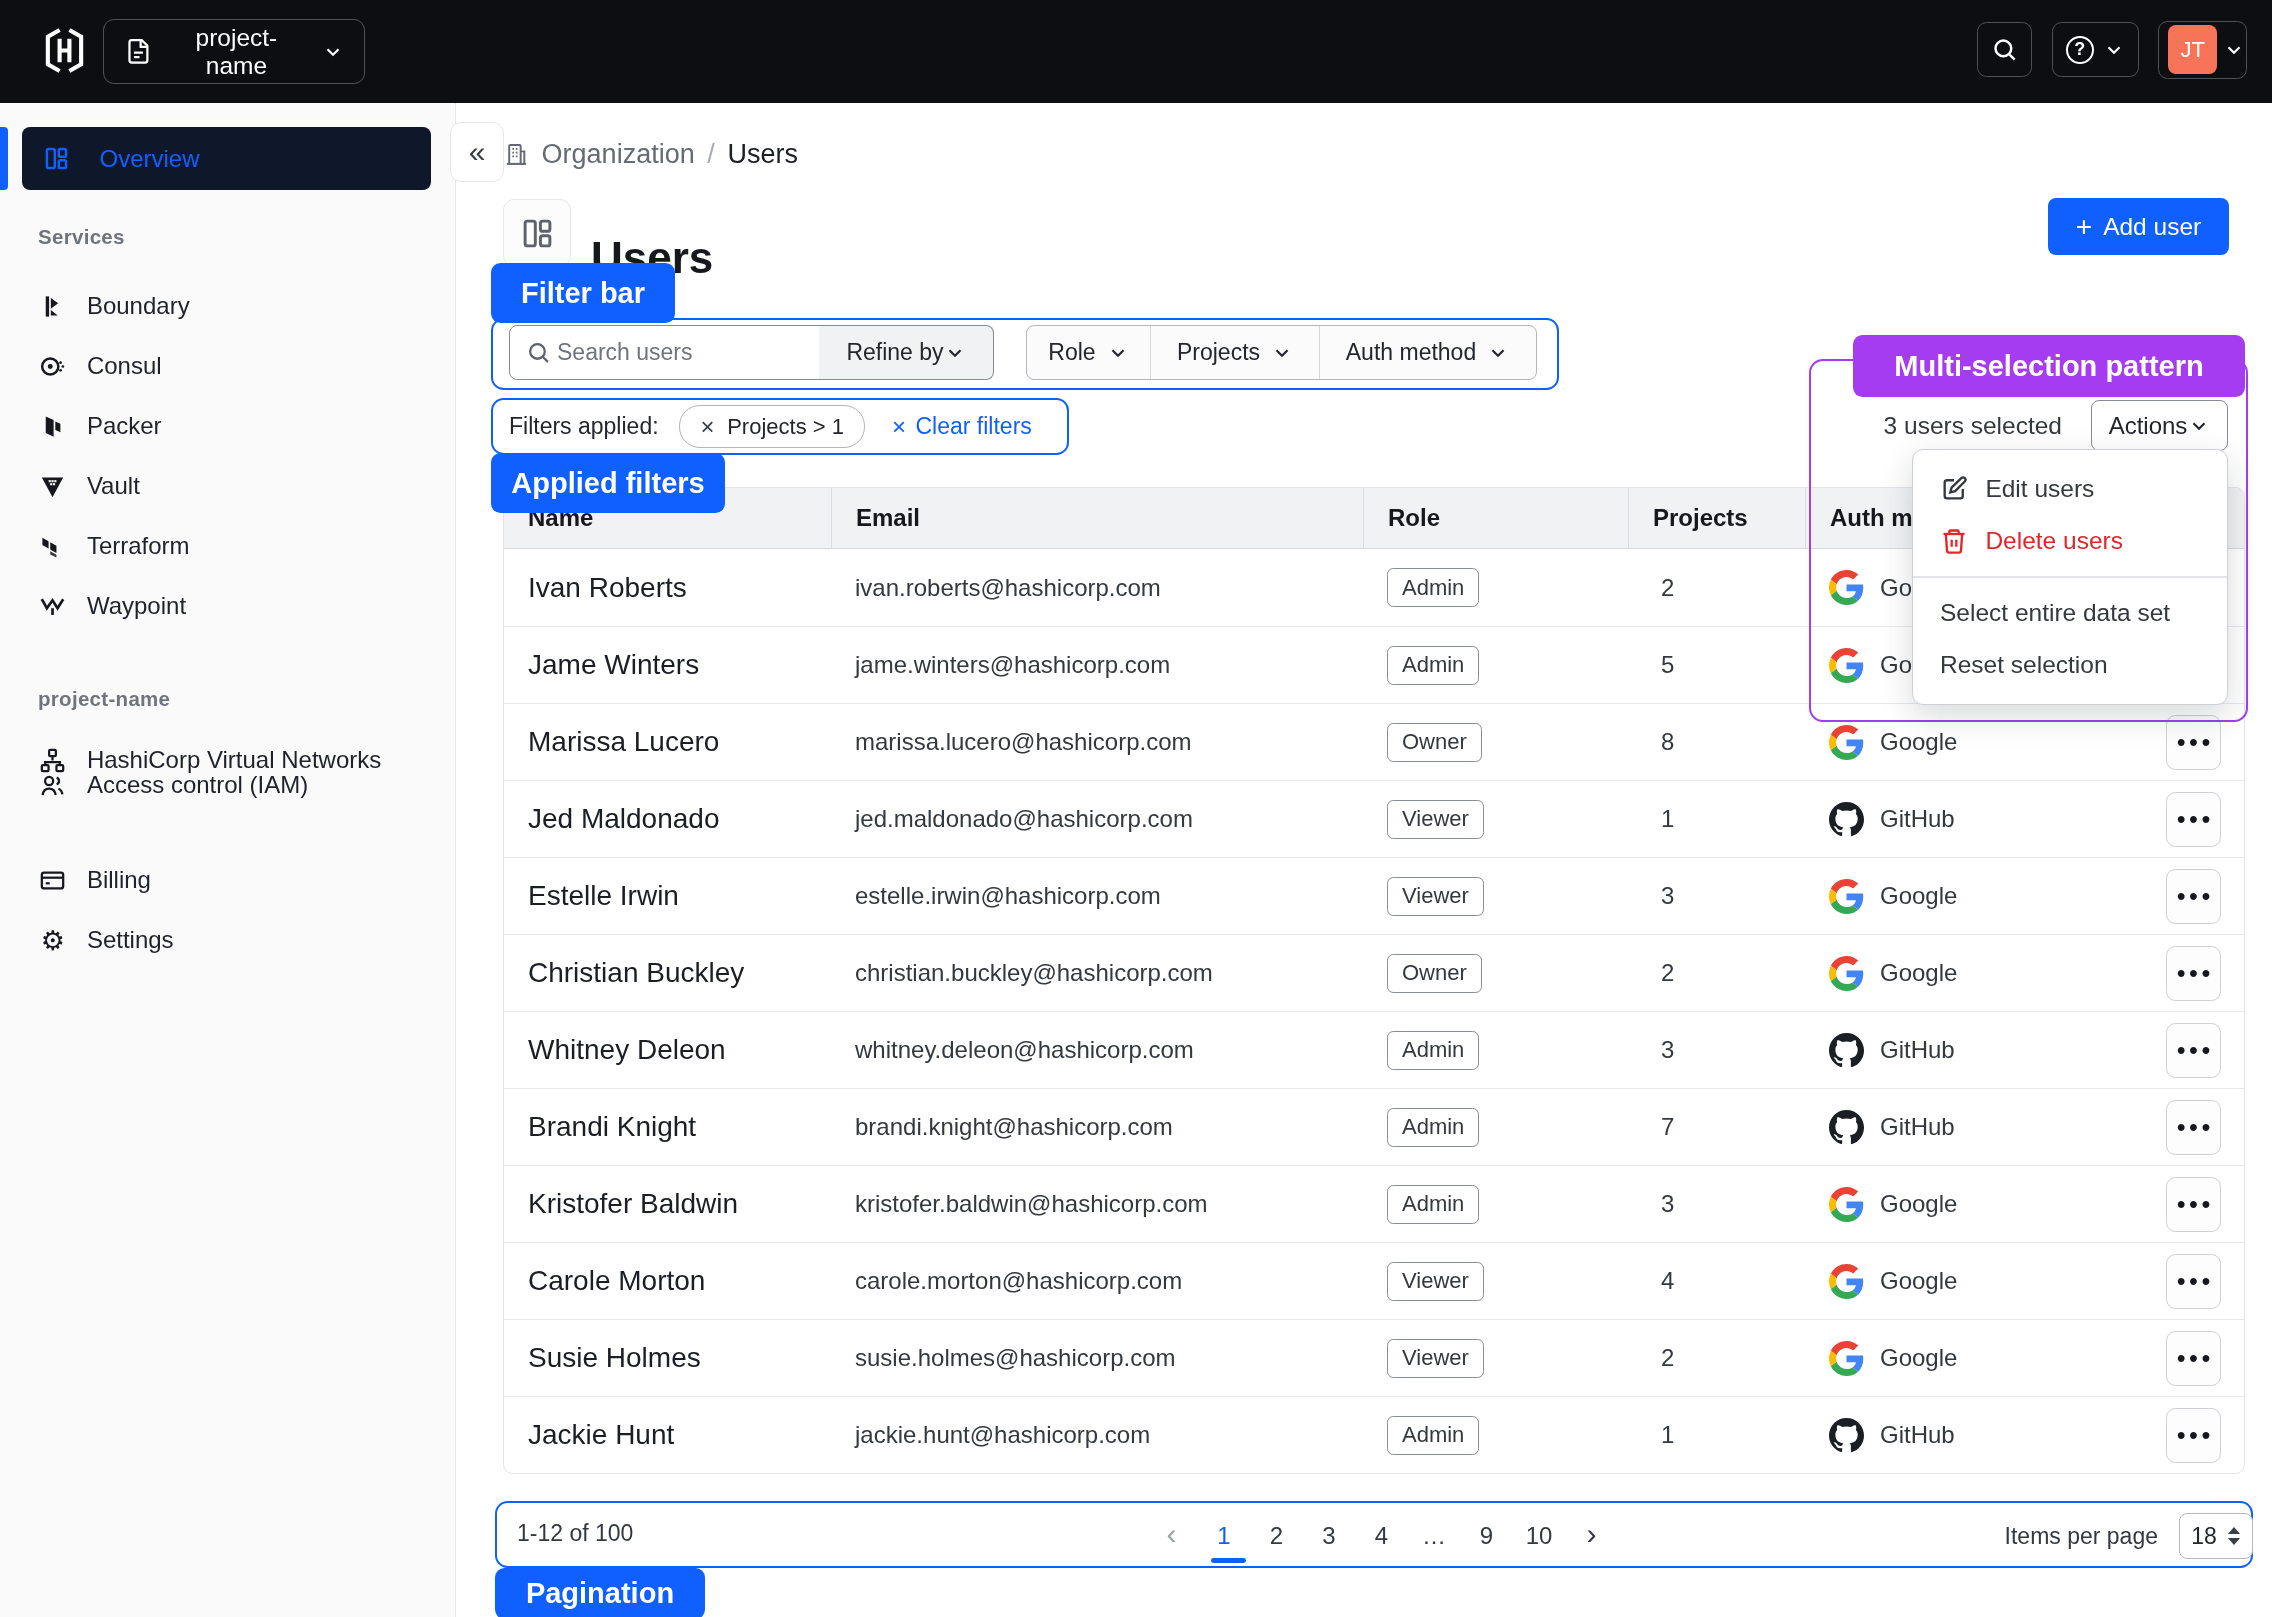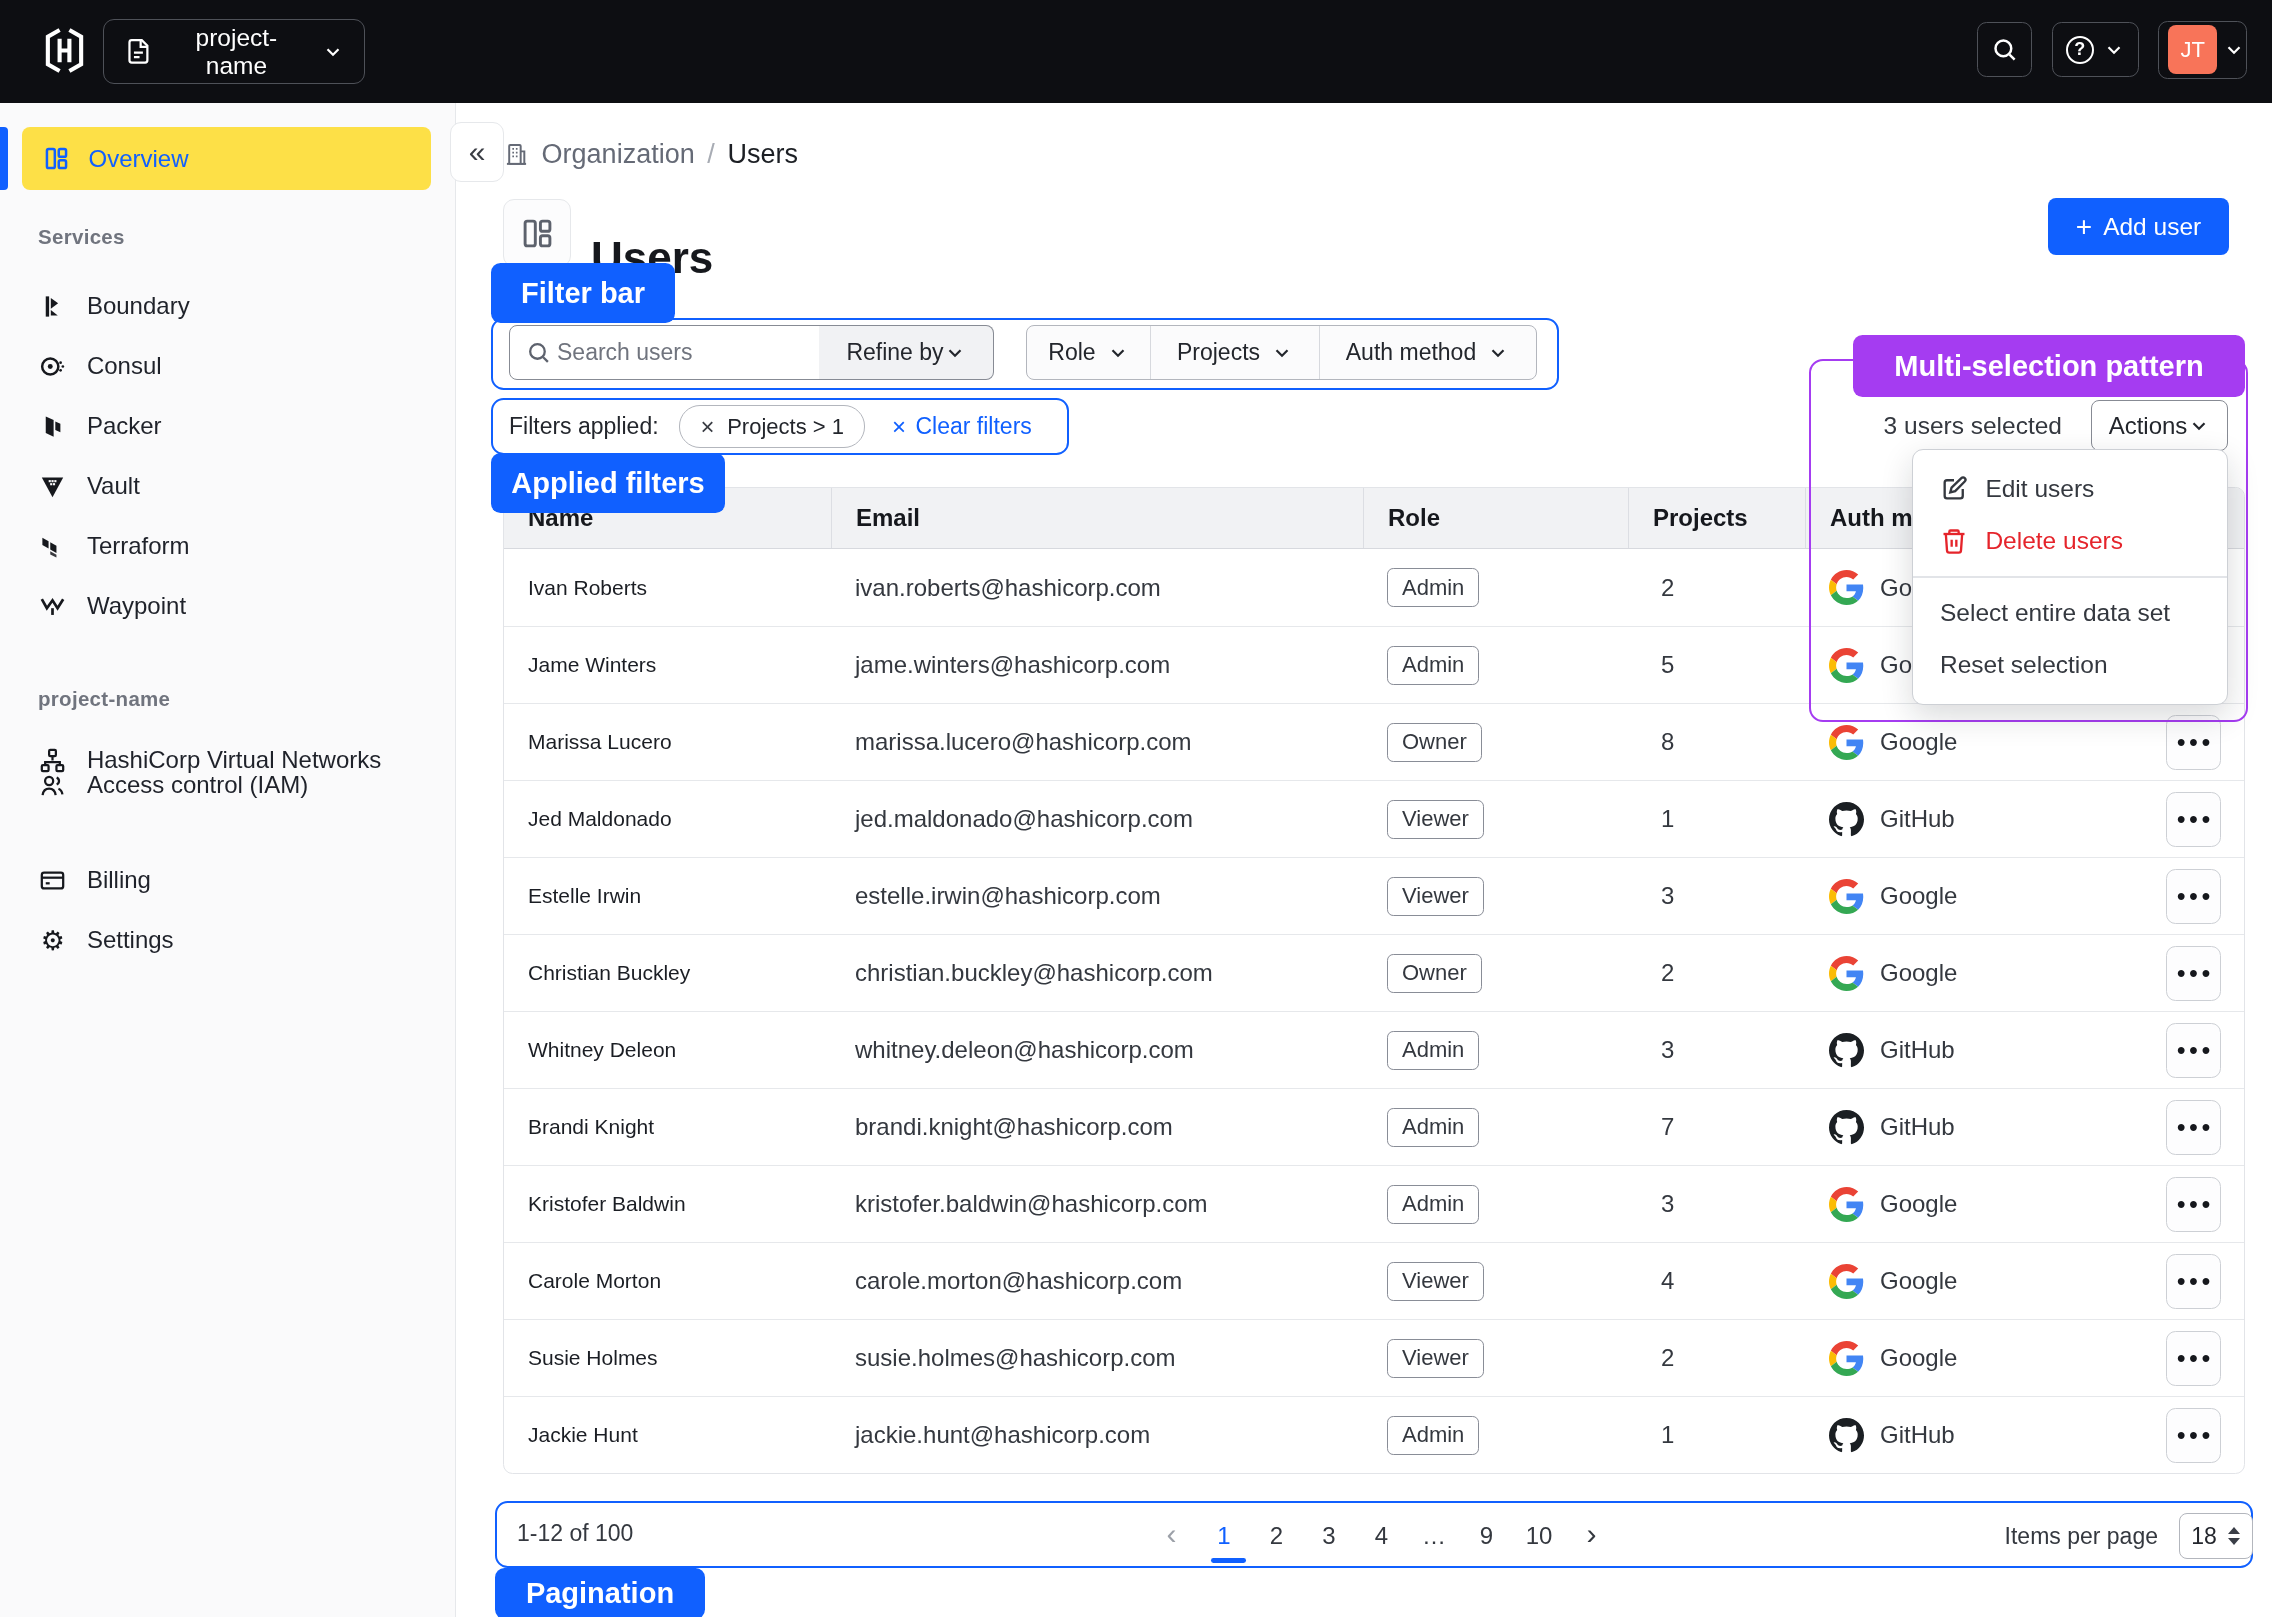--- a/index.html
+++ b/index.html
@@ -22,22 +22,22 @@
   #nav-search{left:1977px;top:22px;width:55px;height:55px;}
   #nav-help{left:2052px;top:22px;width:87px;height:55px;gap:9.5px;}
   #nav-account{left:2158px;top:20.5px;width:89px;height:58px;gap:6.3px;justify-content:flex-start;}
   .qcircle{width:28px;height:28px;border:2.4px solid #fff;border-radius:50%;display:flex;align-items:center;justify-content:center;font-size:18px;font-weight:700;}
   .avatar{width:49px;height:49px;border-radius:8px;background:var(--orange);display:flex;align-items:center;justify-content:center;
     font-size:22px;color:#fff;margin-left:3.2px;flex:none;}
 
   
   .sidebar{position:absolute;left:0;top:103px;width:456px;height:1515px;background:#FAFAFB;border-right:1.6px solid #E6E8EB;}
   .active-indicator{position:absolute;left:0;top:24px;width:8px;height:63px;background:var(--blue);border-radius:0 4px 4px 0;}
-  .overview-item{position:absolute;left:22px;top:24px;width:409px;height:63px;background:#fde047;border-radius:8px;
-    display:flex;align-items:center;gap:19px;padding:0 20.5px;color:var(--blue);cursor:pointer;}
+  .overview-item{position:absolute;left:22px;top:24px;width:409px;height:63px;background:#0f172a;border-radius:8px;
+    display:flex;align-items:center;gap:30px;padding:0 20.5px;color:var(--blue);cursor:pointer;}
   .overview-item .s-ic{color:var(--blue);}
   .overview-item .s-label{font-size:24px;font-weight:500;}
   .side-heading{position:absolute;left:38px;font-size:20.5px;font-weight:600;color:#70747E;letter-spacing:0.3px;}
   #heading-services{top:122px;}
   #heading-project{top:584px;}
   .side-item{position:absolute;left:22px;width:409px;height:60px;display:flex;align-items:center;gap:20.5px;padding:0 17.4px;
     font-size:24px;color:#1F222A;cursor:pointer;border-radius:8px;}
   .s-ic{width:27px;height:27px;flex:none;display:flex;align-items:center;justify-content:center;color:#16181D;}
   .gear-glyph{font-family:"DejaVu Sans",sans-serif;font-size:27px;line-height:1;color:#16181D;}
 
@@ -97,21 +97,21 @@
 
   
   .table{position:absolute;left:45px;top:384px;width:1742px;border:1.6px solid #E2E4E8;border-radius:9.5px;background:#fff;z-index:10;overflow:hidden;}
   .thead{display:flex;height:61px;background:#F1F2F4;border-bottom:1.6px solid #D7D9DE;}
   .th{display:flex;align-items:center;padding-left:24px;font-size:24px;font-weight:700;color:#16181D;}
   .th + .th{border-left:1.6px solid #DCDEE3;}
   .th-name{width:327px;} .th-email{width:532px;} .th-role{width:265px;} .th-projects{width:177px;} .th-auth{width:311px;} .th-actions{width:127px;border-left:none !important;}
   .trow{display:flex;height:77px;align-items:center;}
   .trow + .trow{border-top:1.6px solid #E6E8EB;}
   .td{display:flex;align-items:center;}
-  .col-name{width:327px;padding-left:24px;font-size:21px;color:#1B1E24;}
+  .col-name{width:327px;padding-left:24px;font-size:28px;color:#1B1E24;}
   .col-email{width:532px;padding-left:24px;font-size:24px;color:#34383F;}
   .col-role{width:265px;padding-left:24px;}
   .badge{display:inline-flex;align-items:center;height:39px;padding:0 14px;border:1.6px solid #898D97;border-radius:6.3px;
     font-size:22px;color:#34383F;background:#fff;}
   .col-projects{width:177px;padding-left:33px;font-size:24px;color:#34383F;}
   .col-auth{width:311px;padding-left:24px;gap:16px;font-size:24px;color:#34383F;}
   .auth-icon{width:35px;height:35px;flex:none;display:flex;align-items:center;justify-content:center;}
   .auth-icon svg{width:35px;height:35px;}
   .col-actions{width:127px;padding-left:50px;}
   .more-btn{width:55px;height:55px;border:1.6px solid #CDD0D5;border-radius:9.5px;background:#FDFDFE;display:flex;

